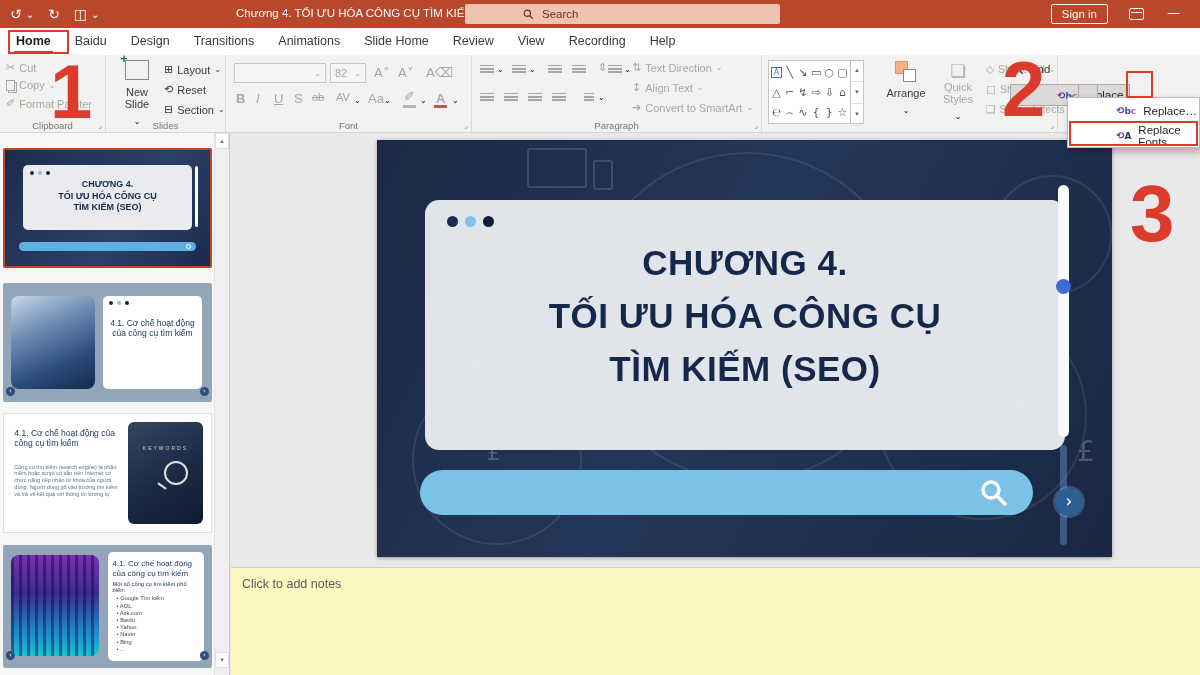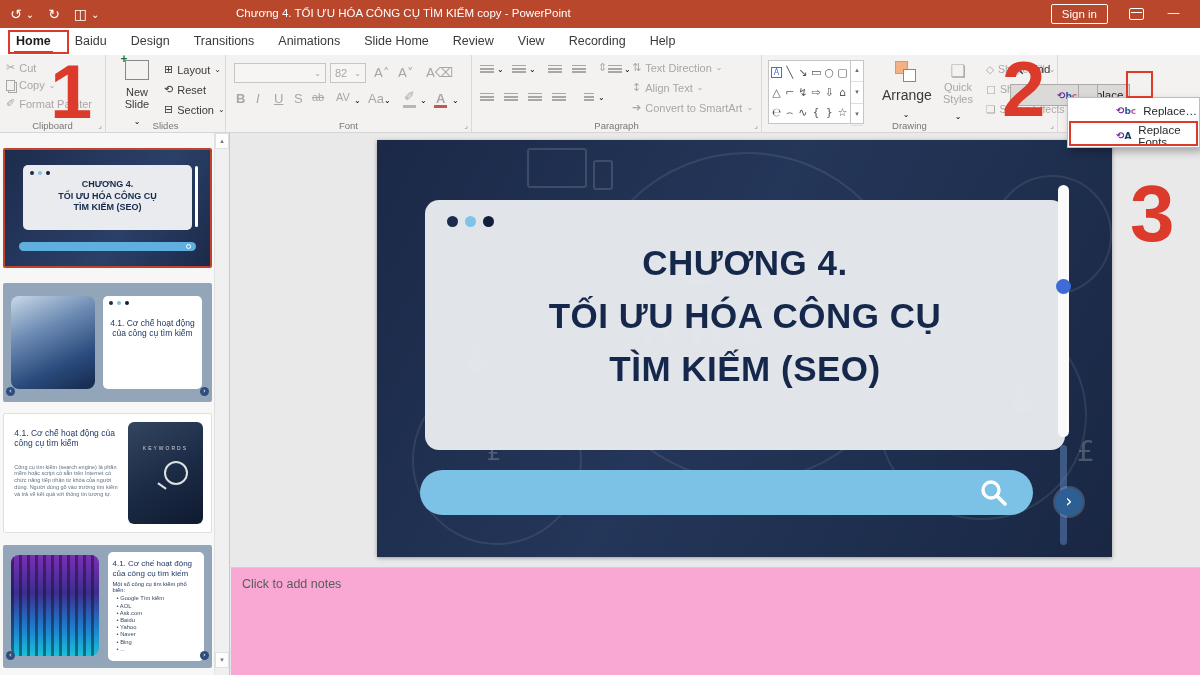--- a/index.html
+++ b/index.html
@@ -85,35 +85,42 @@
   .s-dots { position:absolute; left:22px; top:16px; display:flex; gap:7px; }
   .s-dots i { width:11px; height:11px; border-radius:50%; display:block; }
   .s-title { position:absolute; top:36px; left:0; width:100%; text-align:center; font-size:35px; line-height:53px; font-weight:800; color:#15284B; letter-spacing:0.5px; }
   .s-scroll { position:absolute; left:681px; top:45px; width:11px; height:252px; background:#FAFAFA; border-radius:6px; }
   .s-scroll-dot { position:absolute; left:679px; top:139px; width:15px; height:15px; border-radius:50%; background:#3E6BD6; }
   .s-scroll-low { position:absolute; left:683px; top:305px; width:7px; height:100px; border-radius:4px; background:rgba(95,135,195,0.5); }
   .s-pill { position:absolute; left:43px; top:330px; width:613px; height:45px; background:#7CC2E7; border-radius:23px; }
   .s-pill svg { position:absolute; right:24px; top:8px; }
   .s-next { position:absolute; left:678px; top:348px; width:28px; height:28px; border-radius:50%; background:#2E5F94; color:#fff; font-size:17px; line-height:26px; text-align:center; box-shadow:0 0 0 2px rgba(255,255,255,0.18); }
 
-  .notes { position:absolute; left:231px; top:567px; width:969px; height:108px; background:#f9a8d4; border-top:1px solid #D2D0CE; }
+  .notes { position:absolute; left:231px; top:567px; width:969px; height:108px; background:#fef9c3; border-top:1px solid #D2D0CE; }
   .notes-text { position:absolute; left:11px; top:9px; font-size:12.5px; color:#5A5A5A; }
 </style>
 </head>
 <body>
 
 <div class="titlebar">
   <div class="qat">
     <span class="glyph">↺</span>
     <span class="glyph sm">⌄</span>
     <span class="glyph">↻</span>
     <span class="glyph">◫</span>
     <span class="glyph sm">⌄</span>
   </div>
   <div class="tb-title">Chương 4. TỐI ƯU HÓA CÔNG CỤ  TÌM KIẾM copy - PowerPoint</div>
+  <div class="tb-search">
+    <svg viewBox="0 0 14 14">
+        <circle cx="5.5" cy="5.5" r="4" fill="none" stroke="#7C2D1A" stroke-width="1.6"></circle>
+        <line x1="8.6" y1="8.6" x2="12.6" y2="12.6" stroke="#7C2D1A" stroke-width="1.6"></line>
+      </svg>
+    <span>Search</span>
+  </div>
   <div class="signin">Sign in</div>
   <div class="tb-ribbonopt">
       <span></span>
     </div>
   <div class="tb-min glyph">—</div>
 </div>
 
 <div class="tabrow">
   <span class="tab active">Home</span>
   <span class="tab">Baidu</span>
@@ -257,21 +264,21 @@
       <span>}</span>
       <span>☆</span>
     </div>
     <div class="gal-scroll glyph">
       <span>▴</span>
       <span>▾</span>
       <span>▾</span>
     </div>
     <div style="position:absolute;left:120px;top:6px;width:48px;text-align:center;">
       <span style="display:inline-block;position:relative;width:22px;height:22px;"><i style="position:absolute;left:0;top:0;width:13px;height:13px;background:#F4B183;border:1px solid #D89A65;"></i><i style="position:absolute;left:8px;top:8px;width:13px;height:13px;background:#fff;border:1px solid #8A8886;"></i></span>
-      <div class="dark" style="font-size:14px;">Arrange</div>
+      <div class="dark" style="font-size:11px;">Arrange</div>
       <span class="glyph caret dark">⌄</span>
     </div>
     <div style="position:absolute;left:172px;top:6px;width:48px;text-align:center;">
       <span class="glyph gray" style="font-size:17px;">❏</span>
       <div class="gray" style="font-size:11px;line-height:12px;">Quick Styles</div>
       <span class="glyph caret gray">⌄</span>
     </div>
     <div class="rrow gray" style="left:224px;top:8px;font-size:10.5px;">
         <span class="glyph">◇</span>
         <span>Shape Fill</span>
@@ -280,21 +287,20 @@
     <div class="rrow gray" style="left:224px;top:28px;font-size:10.5px;">
         <span class="glyph">□</span>
         <span>Shape Outline</span>
         <span class="glyph caret">⌄</span>
       </div>
     <div class="rrow gray" style="left:224px;top:48px;font-size:10.5px;">
         <span class="glyph">❏</span>
         <span>Shape Effects</span>
         <span class="glyph caret">⌄</span>
       </div>
-    <div class="rglabel">Drawing</div>
     <div class="dlg glyph">⌟</div>
   </div>
 
   <div class="rgroup" style="left:1004px;width:142px;border-right:none;">
     <div class="rrow dark" style="left:8px;top:8px;font-size:11.5px;">
       <svg width="12" height="12" viewBox="0 0 14 14">
           <circle cx="5.5" cy="5.5" r="4" fill="none" stroke="#3B3A39" stroke-width="1.6"></circle>
           <line x1="8.6" y1="8.6" x2="12.6" y2="12.6" stroke="#3B3A39" stroke-width="1.6"></line>
         </svg>
       <span>Find</span>

